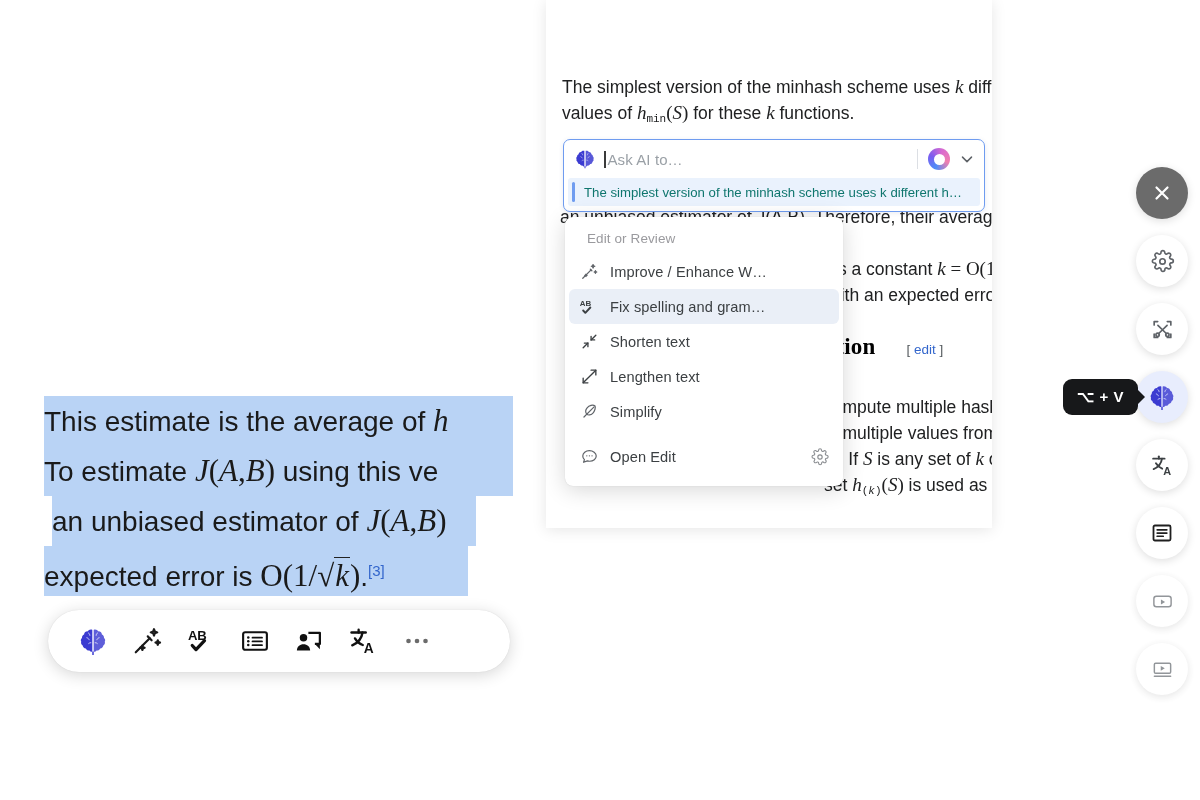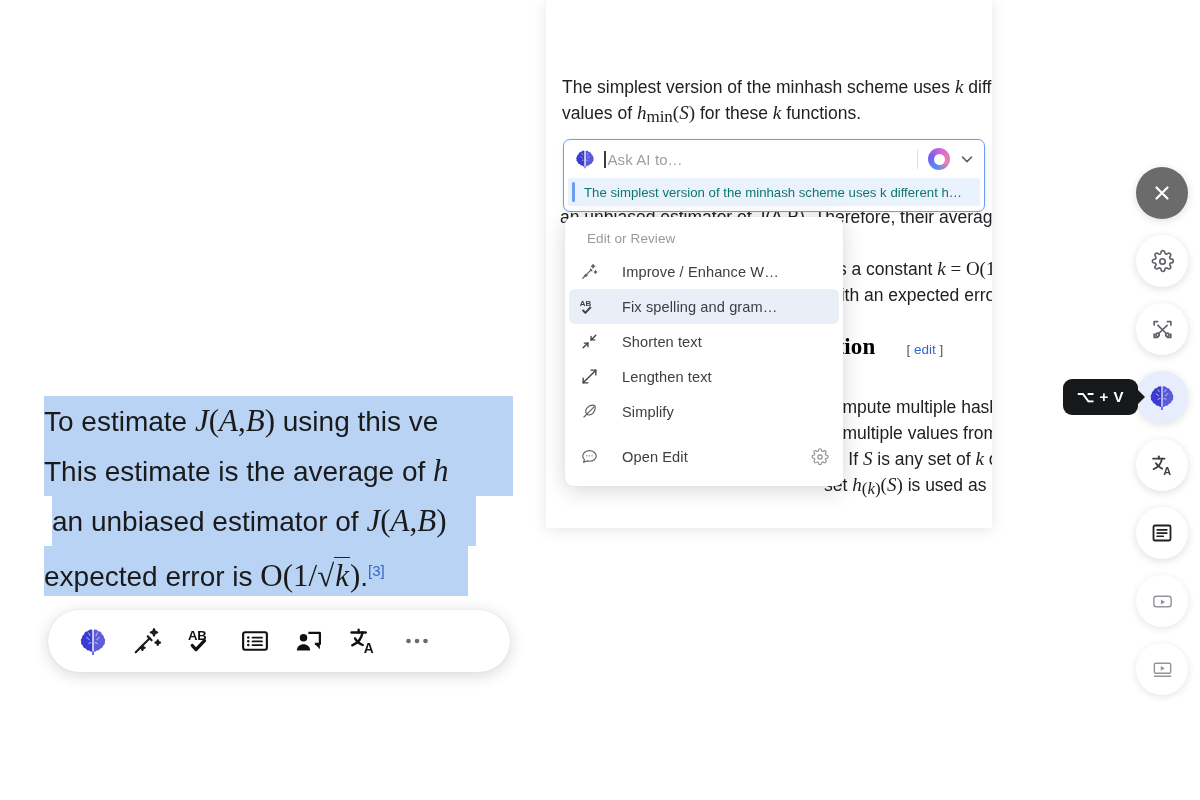--- a/index.html
+++ b/index.html
@@ -21,21 +21,21 @@
   .doc-body {
     position:absolute; left: 0; top: 0; width: 446px;
     padding: 74px 0 0 16px;
     font-size: 17.5px; color: #202122; line-height: 26px;
     font-family: "Liberation Sans", sans-serif;
     white-space: nowrap;
   }
   .doc-line { height: 26px; white-space: nowrap; }
   .mi { font-family: "Liberation Serif", serif; font-style: italic; font-size: 19px; }
   .mr { font-family: "Liberation Serif", serif; font-style: normal; font-size: 19px; }
-  .sub { font-size: 17px; vertical-align: -3px; font-family:Liberation Serif, serif; font-style:normal;}
+  .sub { font-size: 11px; vertical-align: -3px; font-family:Liberation Mono, monospace; font-style:normal;}
   .sec-head {
     font-size: 23px; font-weight: bold; color:#000;
     font-family: "Liberation Serif", serif;
     letter-spacing: .2px;
   }
   .edit-link { font-size: 13.5px; font-weight: normal; color:#54595d; font-family:"Liberation Sans",sans-serif;}
   .edit-link a { color:#3366cc; text-decoration:none; }
 
   
   .ask-bar {
@@ -68,21 +68,21 @@
     position:absolute; left:565px; top:217px; width:278px;
     background:#ffffff; border-radius:8px;
     box-shadow: 0 4px 22px rgba(0,0,0,.16), 0 0 1px rgba(0,0,0,.18);
     padding: 10px 0 12px 0;
   }
   .menu-title {
     font-size:13.5px; color:#9a9a9e; padding: 4px 0 8px 22px; letter-spacing:.1px;
   }
   .menu-item {
     display:flex; align-items:center; height:35px; margin: 0 4px; padding-left:10px;
-    border-radius:6px; cursor:default;gap:12px;
+    border-radius:6px; cursor:default;
   }
   .menu-item.active { background:#eaeff7; }
   .menu-icon { width:20px;height:20px;flex:0 0 20px; margin-right:11px; display:flex;align-items:center;justify-content:center;}
   .menu-label { font-size:14.6px; color:#3c4043; letter-spacing:.1px; }
   .menu-sep { height:10px; }
   .menu-item .trail { margin-left:auto; margin-right:10px; width:18px;height:18px; }
 
   
   .doc-panel-left {
     position:absolute; left:44px; top:396px; width:469px; height:195px;
@@ -287,24 +287,24 @@
         <svg viewBox="0 0 24 24" width="18" height="18" fill="none" stroke="#8a8d91" stroke-width="1.5" stroke-linecap="round" stroke-linejoin="round">
           <circle cx="12" cy="12" r="2.9"></circle>
           <path d="M19.3 14.5a1.6 1.6 0 0 0 .32 1.77l.06.06a1.95 1.95 0 1 1-2.76 2.76l-.06-.06a1.6 1.6 0 0 0-1.77-.32 1.6 1.6 0 0 0-.97 1.47v.17a1.95 1.95 0 1 1-3.9 0v-.09a1.6 1.6 0 0 0-1.05-1.47 1.6 1.6 0 0 0-1.77.32l-.06.06a1.95 1.95 0 1 1-2.76-2.76l.06-.06a1.6 1.6 0 0 0 .32-1.77 1.6 1.6 0 0 0-1.47-.97H3.3a1.95 1.95 0 1 1 0-3.9h.09a1.6 1.6 0 0 0 1.47-1.05 1.6 1.6 0 0 0-.32-1.77l-.06-.06A1.95 1.95 0 1 1 7.24 4.1l.06.06a1.6 1.6 0 0 0 1.77.32h.08a1.6 1.6 0 0 0 .97-1.47V2.9a1.95 1.95 0 1 1 3.9 0v.09a1.6 1.6 0 0 0 .97 1.47 1.6 1.6 0 0 0 1.77-.32l.06-.06a1.95 1.95 0 1 1 2.76 2.76l-.06.06a1.6 1.6 0 0 0-.32 1.77v.08a1.6 1.6 0 0 0 1.47.97h.17a1.95 1.95 0 1 1 0 3.9h-.09a1.6 1.6 0 0 0-1.47.97z"></path>
         </svg>
       </span>
     </div>
   </div>
 
   <div class="doc-panel-left">
     <div class="hl-line">
+      <span>This estimate is the average of </span><span class="mi">h</span>
+    </div>
+    <div class="hl-line">
       <span>To estimate </span><span class="mr"><span class="mi">J</span>(<span class="mi">A</span>,<span class="mi">B</span>)</span><span> using this ve</span>
-    </div>
-    <div class="hl-line">
-      <span>This estimate is the average of </span><span class="mi">h</span>
     </div>
     <div class="hl-line short">
       <span>an unbiased estimator of </span><span class="mr"><span class="mi">J</span>(<span class="mi">A</span>,<span class="mi">B</span>)</span>
     </div>
     <div class="hl-line" style="width:424px">
       <span>expected error is </span><span class="mr">O(1/<span style="font-family:'Liberation Serif',serif">√</span><span style="border-top:1.4px solid #222;padding:0 1px"><span class="mi">k</span></span>)</span><span>.</span><span class="sup">[3]</span>
     </div>
   </div>
 
   <div class="float-toolbar">

